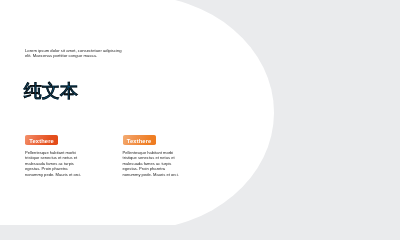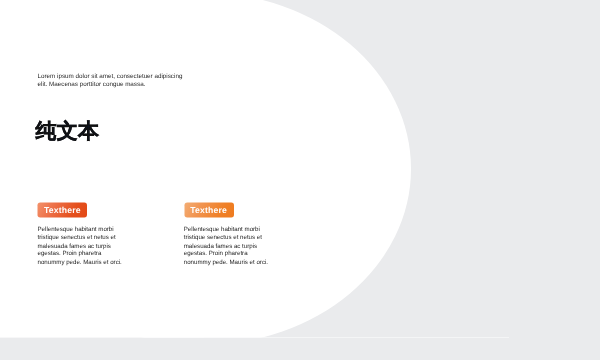--- a/index.html
+++ b/index.html
@@ -19,21 +19,21 @@
   
   .shape-block{position:absolute;left:0;top:0;width:136px;height:225px;background:#ffffff;}
   .shape-ellipse{position:absolute;left:-3.8px;top:-5.2px;width:278px;height:234.8px;border-radius:50%;background:#ffffff;}
 
   .intro-paragraph{
     position:absolute;left:25px;top:47.6px;width:99px;
     font-size:4.2px;line-height:5.85px;color:#1f1f1f;
   }
   .page-title{
     position:absolute;left:23.7px;top:79.3px;
-    font-size:14px;font-weight:bold;color:#0f172a;letter-spacing:0.15px;-webkit-text-stroke:0.2px #101010;
+    font-size:18px;font-weight:bold;color:#0369a1;letter-spacing:0.15px;-webkit-text-stroke:0.2px #101010;
     white-space:nowrap;
   }
 
   .column{position:absolute;top:134.7px;width:80px;}
   .column-left{left:25px;}
   .column-right{left:122.5px;}
 
   .badge{
     position:relative;width:33px;height:10.7px;border-radius:1.8px;
     color:#ffffff;font-size:5.75px;font-weight:bold;

